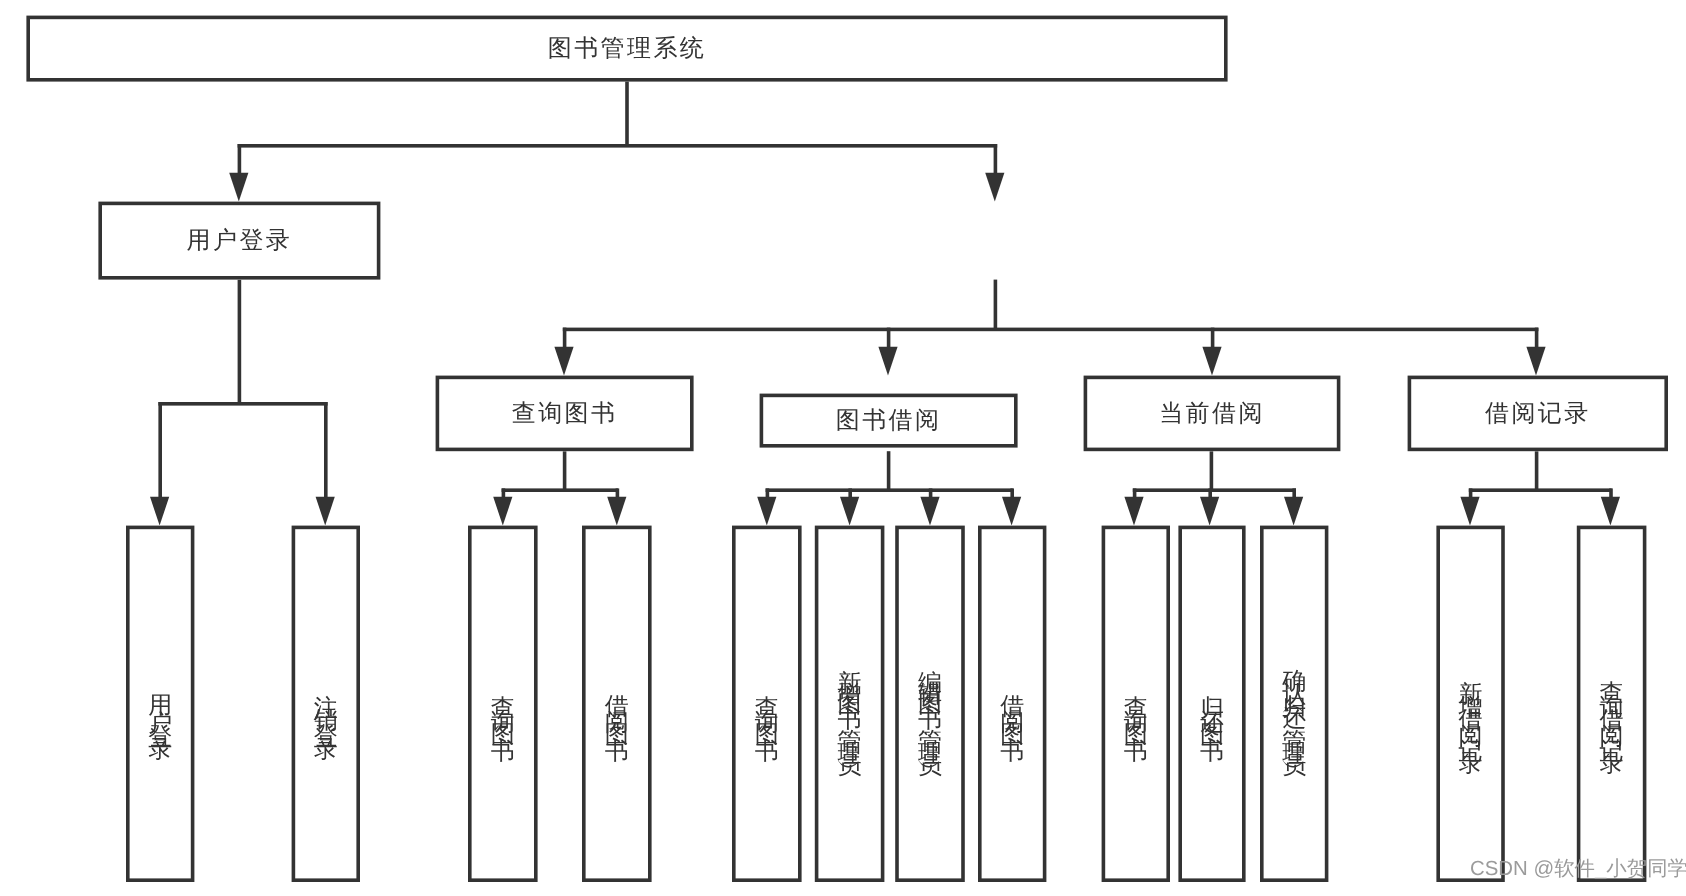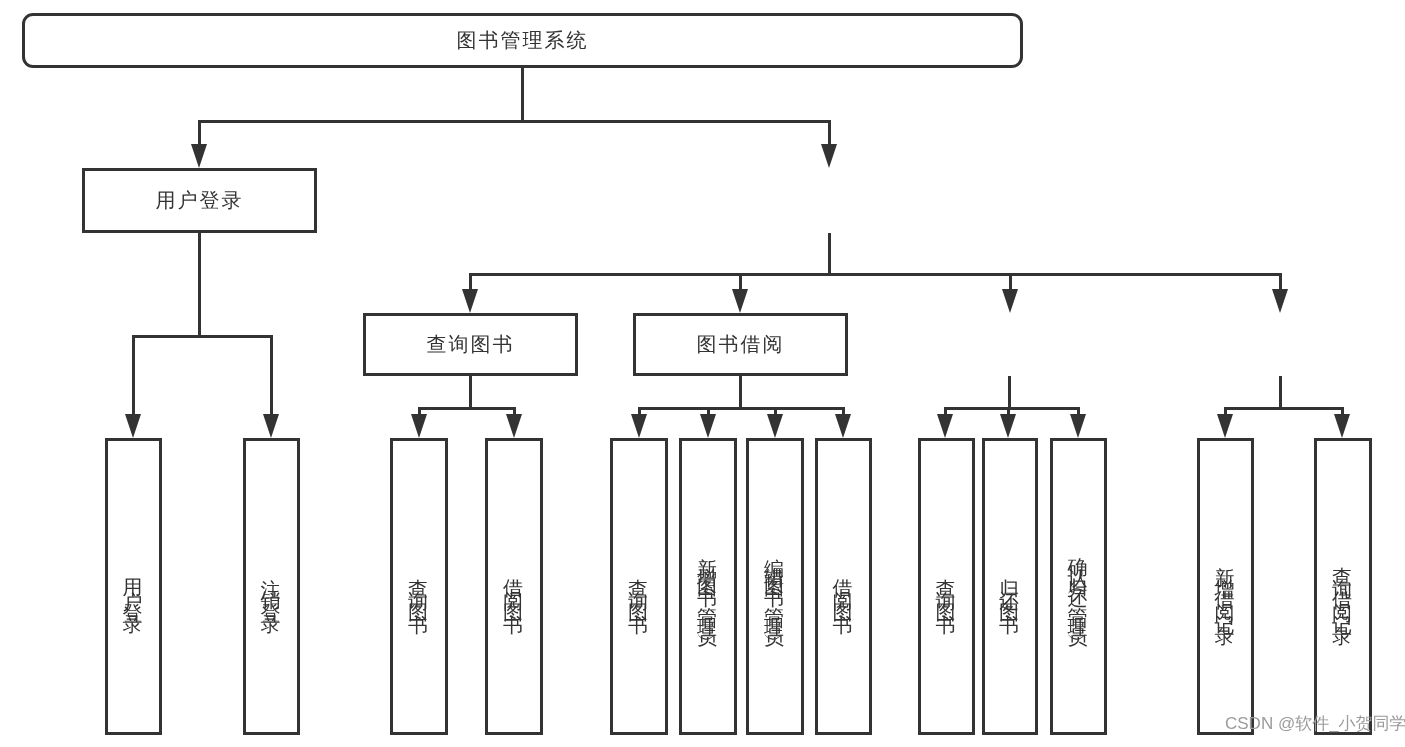--- a/index.html
+++ b/index.html
@@ -32,21 +32,21 @@
   .watermark{
     position:absolute;left:1185px;top:712px;width:215px;
     font-size:17px;color:#9b9b9b;z-index:3;white-space:nowrap;margin-left:40px;
   }
 </style>
 </head>
 <body>
 
 <div id="stage">
 
-  <div class="box" style="left:22px;top:13px;width:1001px;height:55px;border-radius:11px;">
+  <div class="box" style="left:22px;top:13px;width:1001px;height:55px;">
     <span>图书管理系统</span>
   </div>
 
   <div class="vline" style="left:521px;top:66px;height:56px;"></div>
   <div class="hline" style="left:198px;top:120px;width:633px;"></div>
   <div class="vline" style="left:198px;top:120px;height:26px;"></div>
   <div class="vline" style="left:828px;top:120px;height:26px;"></div>
   <div class="arrow" style="left:191px;top:144px;"></div>
   <div class="arrow" style="left:821px;top:144px;"></div>
 
@@ -68,22 +68,28 @@
   <div class="vline" style="left:1009px;top:273px;height:18px;"></div>
   <div class="vline" style="left:1279px;top:273px;height:18px;"></div>
   <div class="arrow" style="left:462px;top:289px;"></div>
   <div class="arrow" style="left:732px;top:289px;"></div>
   <div class="arrow" style="left:1002px;top:289px;"></div>
   <div class="arrow" style="left:1272px;top:289px;"></div>
 
   <div class="box" style="left:363px;top:313px;width:215px;height:63px;">
     <span>查询图书</span>
   </div>
-  <div class="box" style="left:633px;top:313px;width:215px;height:63px;">
+  <div class="box" style="left:633px;top:328px;width:215px;height:45px;">
     <span>图书借阅</span>
+  </div>
+  <div class="box" style="left:903px;top:313px;width:214px;height:63px;">
+    <span>当前借阅</span>
+  </div>
+  <div class="box" style="left:1173px;top:313px;width:217px;height:63px;">
+    <span>借阅记录</span>
   </div>
 
   <div class="vline" style="left:469px;top:376px;height:33px;"></div>
   <div class="hline" style="left:418px;top:407px;width:97px;"></div>
   <div class="vline" style="left:418px;top:407px;height:9px;"></div>
   <div class="vline" style="left:513px;top:407px;height:9px;"></div>
   <div class="arrow" style="left:411px;top:414px;"></div>
   <div class="arrow" style="left:506px;top:414px;"></div>
 
   <div class="vline" style="left:739px;top:376px;height:33px;"></div>

